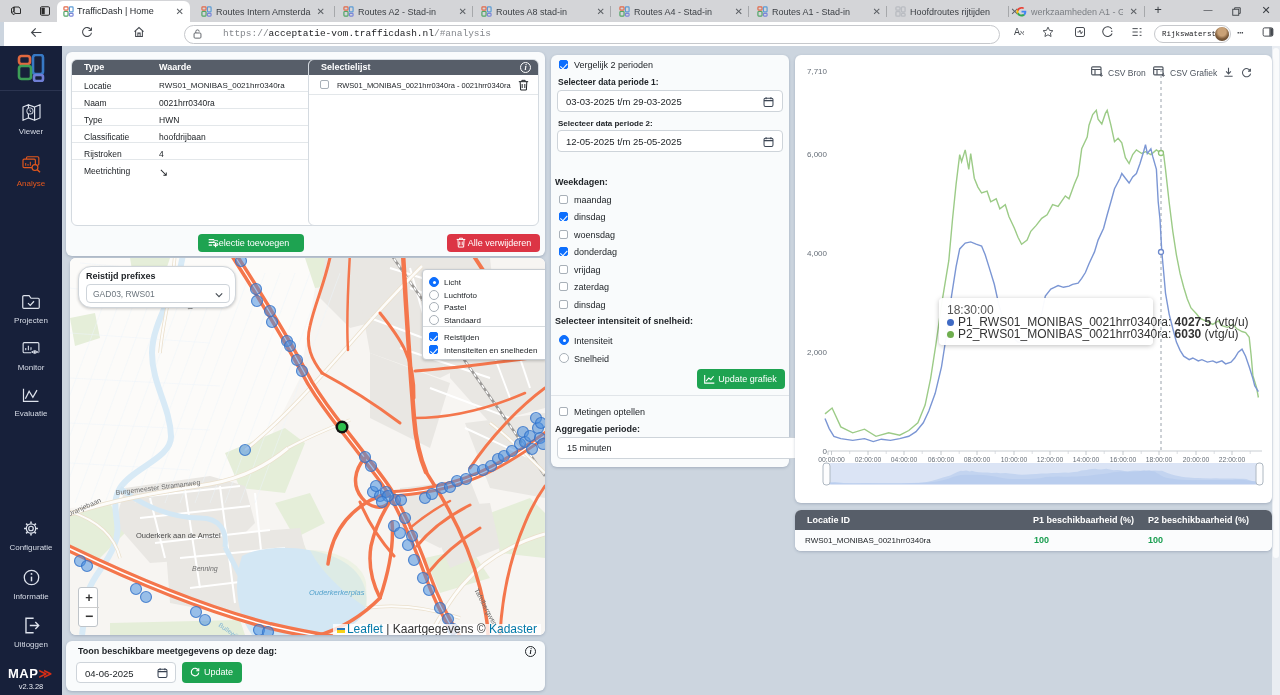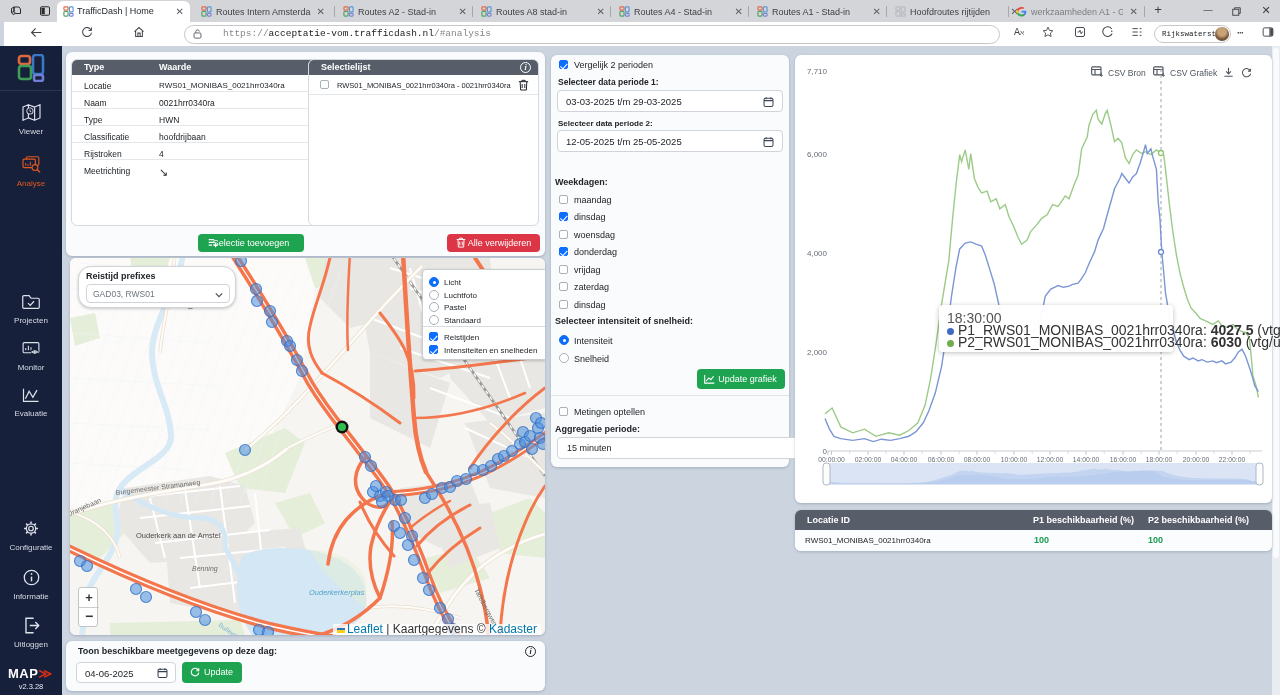--- a/index.html
+++ b/index.html
@@ -709,21 +709,21 @@
 
     <g transform="translate(-795,-55)">
       <rect x="828" y="463" width="431" height="22" rx="3" fill="#dbe4f5"></rect>
       <path id="navg" fill="#c3d4f0" d="M828,484 L828.0,482.3 L835.0,482.1 L843.6,482.9 L855.3,483.2 L867.0,483.0 L878.3,483.3 L890.9,483.2 L901.6,483.3 L910.6,483.1 L919.6,482.7 L926.8,482.0 L932.2,480.8 L937.5,479.2 L942.9,477.5 L950.1,475.5 L953.7,473.7 L957.3,472.1 L960.9,470.8 L962.7,471.1 L966.3,470.6 L969.9,471.5 L971.7,470.7 L975.3,471.8 L978.9,472.2 L982.4,472.5 L987.8,472.4 L991.4,472.9 L996.8,472.8 L1000.4,473.2 L1005.8,473.0 L1009.4,473.6 L1014.8,474.1 L1018.4,474.5 L1022.0,474.8 L1027.3,474.6 L1030.9,474.2 L1036.3,473.9 L1041.7,473.6 L1047.1,473.5 L1052.5,473.0 L1057.9,473.1 L1065.0,472.6 L1068.6,472.8 L1074.0,472.1 L1077.6,471.7 L1081.2,470.5 L1086.6,470.0 L1088.4,469.5 L1092.0,469.0 L1095.6,468.8 L1097.4,469.2 L1101.0,469.4 L1104.6,469.0 L1106.4,468.8 L1109.9,469.5 L1113.5,470.2 L1117.1,470.1 L1120.7,470.3 L1124.3,470.9 L1127.9,471.2 L1131.5,470.8 L1135.1,470.6 L1140.5,470.7 L1144.1,470.7 L1149.5,470.8 L1154.8,470.6 L1158.4,470.7 L1162.0,470.8 L1163.8,471.5 L1167.4,472.9 L1171.0,474.2 L1174.6,475.3 L1178.2,476.1 L1181.8,476.7 L1185.4,477.2 L1189.0,477.6 L1194.3,477.9 L1197.9,478.1 L1203.3,478.2 L1210.5,478.4 L1215.9,478.2 L1219.5,478.4 L1224.9,478.5 L1230.3,478.4 L1233.9,478.5 L1239.2,478.7 L1242.8,478.7 L1246.4,478.9 L1248.2,479.7 L1250.0,480.6 L1253.6,481.2 L1255.4,481.6 L1259,484 Z"></path>
       <path id="navb" fill="#b9cdee" d="M828,484 L828.0,482.6 L832.1,483.0 L836.8,483.3 L843.6,483.4 L855.3,483.5 L867.0,483.4 L875.6,483.6 L883.7,483.5 L892.6,483.5 L901.6,483.4 L910.6,483.3 L917.8,483.1 L925.0,482.7 L930.4,482.2 L936.6,481.4 L942.9,480.2 L948.3,478.7 L952.8,477.1 L957.3,475.8 L960.9,475.0 L966.3,474.7 L971.7,474.7 L977.1,474.8 L982.4,474.9 L986.0,475.3 L989.6,475.8 L995.0,476.6 L999.5,477.5 L1004.0,478.2 L1007.6,478.7 L1013.0,478.9 L1018.4,479.1 L1023.7,479.1 L1029.1,478.9 L1036.3,478.5 L1041.7,477.9 L1045.3,477.1 L1050.7,476.8 L1054.3,476.7 L1057.9,476.6 L1063.3,476.7 L1068.6,476.7 L1072.2,476.6 L1077.6,476.5 L1081.2,476.3 L1084.8,476.0 L1088.4,475.7 L1093.8,475.1 L1097.4,474.6 L1102.8,474.1 L1106.4,473.5 L1109.9,472.9 L1113.5,472.3 L1118.9,471.8 L1120.7,471.6 L1124.3,471.8 L1127.9,472.1 L1131.5,471.8 L1135.1,471.6 L1138.7,471.2 L1142.3,470.7 L1144.1,470.4 L1145.9,470.7 L1149.5,470.5 L1151.2,470.9 L1154.8,471.5 L1156.6,472.9 L1158.4,473.7 L1160.2,475.1 L1162.0,476.0 L1163.8,477.0 L1167.4,477.9 L1171.0,478.5 L1174.6,479.1 L1178.2,479.5 L1181.8,479.8 L1187.2,479.9 L1190.8,479.9 L1196.1,480.0 L1199.7,479.9 L1205.1,480.0 L1210.5,480.0 L1214.1,480.1 L1219.5,480.0 L1223.1,480.1 L1228.5,480.0 L1232.1,479.9 L1235.7,479.6 L1239.2,479.5 L1242.8,479.8 L1246.4,480.2 L1250.0,480.8 L1251.8,481.1 L1255.4,481.4 L1259,484 Z"></path>
       <rect x="823" y="463" width="7" height="22" rx="3" fill="#fdfdfe" stroke="#aeb8c2" stroke-width="1"></rect>
       <rect x="1256" y="463" width="7" height="22" rx="3" fill="#fdfdfe" stroke="#aeb8c2" stroke-width="1"></rect>
     </g>
   </svg>
 
-  <div class="abs" style="left:144px;top:250px;width:234px;height:47px;background:rgba(255,255,255,.96);border-radius:4px;box-shadow:0 1px 5px rgba(0,0,0,.25);font-size:14px;color:#333;white-space:nowrap">
+  <div class="abs" style="left:144px;top:243px;width:214px;height:47px;background:rgba(255,255,255,.96);border-radius:4px;box-shadow:0 1px 5px rgba(0,0,0,.25);font-size:12px;color:#333;white-space:nowrap">
     <div class="abs" style="left:8px;top:5px;color:#555">18:30:00</div>
     <div class="abs" style="left:8px;top:17px"><span style="display:inline-block;width:7px;height:7px;border-radius:50%;background:#3f6ac4;margin-right:4px"></span>P1_RWS01_MONIBAS_0021hrr0340ra: <b>4027.5</b> (vtg/u)</div>
     <div class="abs" style="left:8px;top:29px"><span style="display:inline-block;width:7px;height:7px;border-radius:50%;background:#6fae4e;margin-right:4px"></span>P2_RWS01_MONIBAS_0021hrr0340ra: <b>6030</b> (vtg/u)</div>
   </div>
 </div>
 
 <div class="card" style="left:795px;top:510px;width:477px;height:41px;border:none;box-shadow:0 1px 3px rgba(40,60,90,.25)">
   <div class="cardhead" style="height:20px;line-height:20px;border-radius:6px 6px 0 0">Locatie ID
     <span style="position:absolute;left:238px">P1 beschikbaarheid (%)</span>
     <span style="position:absolute;left:353px">P2 beschikbaarheid (%)</span>

